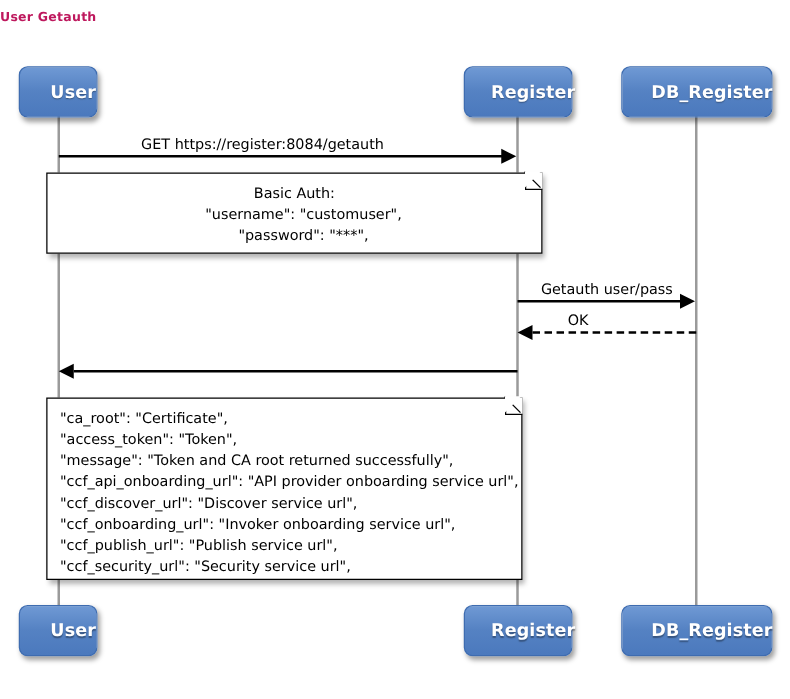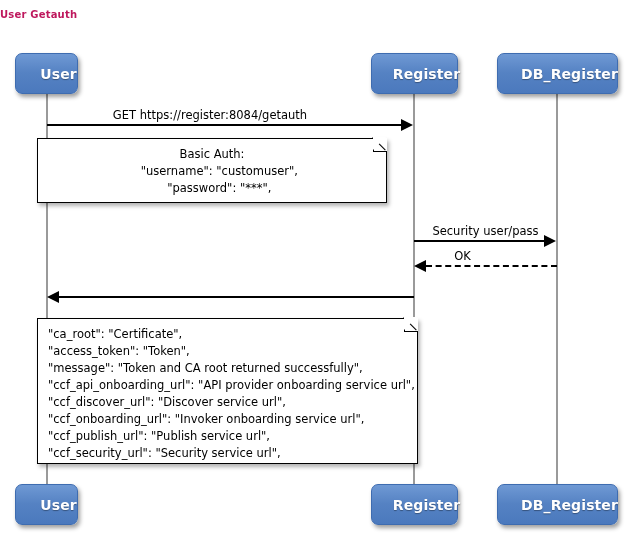--- a/index.html
+++ b/index.html
@@ -175,32 +175,32 @@
     <span>Register</span>
   </div>
   <div class="actor-box" style="left:497px; top:53px; width:121px; height:41px;">
     <span>DB_Register</span>
   </div>
 
   <div class="msg-label" style="left:47px; top:108px; width:326px;">GET https://register:8084/getauth</div>
   <div class="msg-line" style="left:47px; top:124px; width:355px;"></div>
   <div class="arrowhead right" style="left:401px; top:119px;"></div>
 
-  <div class="note note-centered" style="left:37px; top:138px; width:350px; height:65px;">
+  <div class="note note-centered" style="left:37px; top:138px; width:397px; height:65px;">
     <div class="fold"></div>
     <div class="note-body">
       <div class="note-basic-lines">
         <div class="note-line">Basic Auth:</div>
         <div class="note-line">    "username": "customuser",</div>
         <div class="note-line">    "password": "***",</div>
       </div>
     </div>
   </div>
 
-  <div class="msg-label" style="left:414px; top:224px; width:143px;">Security user/pass</div>
+  <div class="msg-label" style="left:414px; top:224px; width:143px;">Getauth user/pass</div>
   <div class="msg-line" style="left:414px; top:240px; width:131px;"></div>
   <div class="arrowhead right" style="left:544px; top:235px;"></div>
 
   <div class="msg-label" style="left:391px; top:249px; width:143px;">OK</div>
   <div class="msg-line dashed" style="left:426px; top:265px; width:131px;"></div>
   <div class="arrowhead left" style="left:414px; top:260px;"></div>
 
   <div class="msg-label" style="left:47px; top:280px; width:301px;margin-top:36px;">200 OK</div>
   <div class="msg-line" style="left:59px; top:296px; width:355px;"></div>
   <div class="arrowhead left" style="left:47px; top:291px;"></div>

